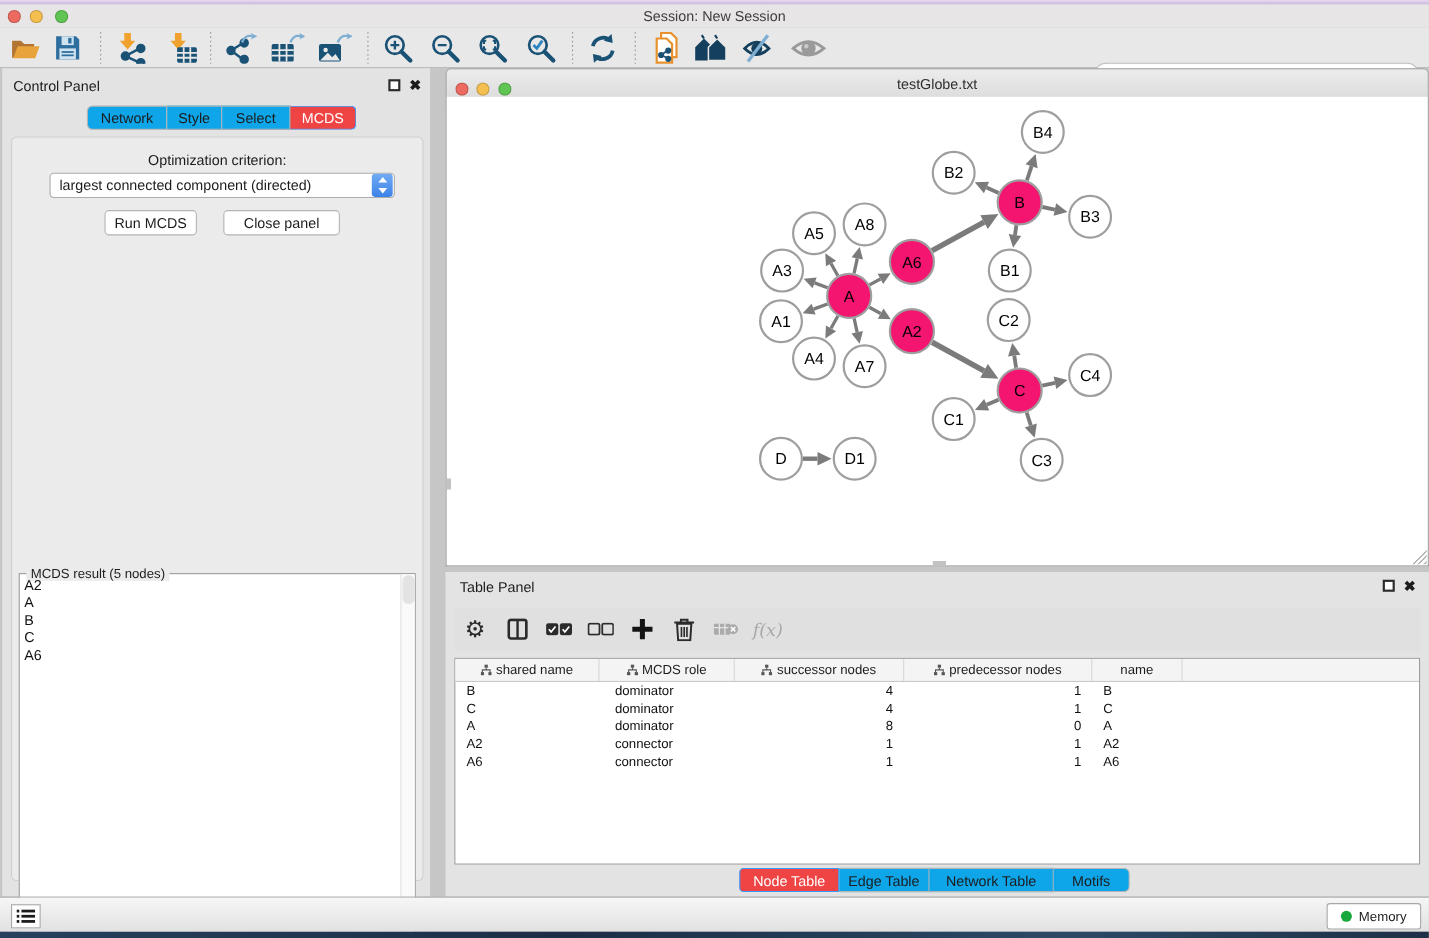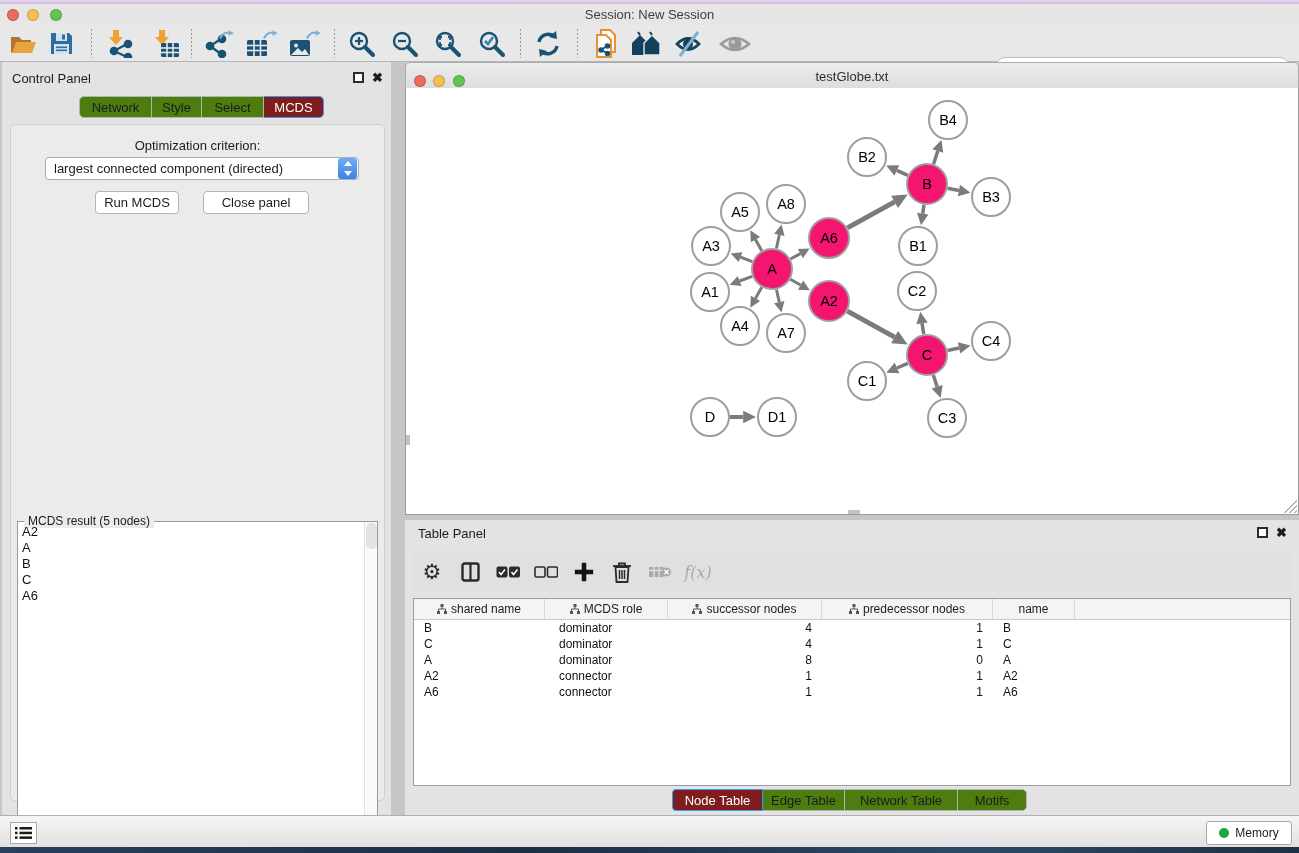--- a/index.html
+++ b/index.html
@@ -38,25 +38,25 @@
   
   .control-panel { position:absolute; left:2px; top:62px; width:389px; height:753px; background:#E3E3E3;padding-left:48px; }
   .cp-header { position:absolute; left:0; top:8px; width:100%; height:18px; }
   .cp-title { position:absolute; left:10px; top:1px; font-size:13px; color:#1c1c1c; }
   .panel-float { position:absolute; width:11px; height:11px; border:2px solid #2b2b2b; background:#fff; }
   .panel-close { position:absolute; font-size:13px; font-weight:bold; color:#1c1c1c; line-height:11px; }
   .cp-header .panel-float { right:27px; top:2px; }
   .cp-header .panel-close { right:8px; top:2px; }
 
   .cp-tabs { position:absolute; left:77px; top:34px; height:22px; display:flex; }
-  .seg { height:22px; background:#4d7c0f; border:1px solid #b4b4b4; border-left:none;
+  .seg { height:22px; background:#0ea5e9; border:1px solid #b4b4b4; border-left:none;
     font-size:13px; color:#1c1c1c; display:flex; align-items:center; justify-content:center; }
   .seg:first-child { border-left:1px solid #b4b4b4; border-radius:5px 0 0 5px; }
   .seg.last { border-radius:0 5px 5px 0; }
-  .seg.active { background:#7f1d1d; border-color:#3B99FC; color:#fff; }
+  .seg.active { background:#ef4444; border-color:#3B99FC; color:#fff; }
 
   .cp-body { position:absolute; left:8px; top:62px; width:375px; height:677px;
     background:#EBEBEB; border:1px solid #d0d0d0; border-radius:5px; }
   .opt-label { position:absolute; left:0; width:100%; top:13px; text-align:center;
     font-size:13px; color:#1c1c1c; }
   .dropdown { position:absolute; left:34px; top:32px; width:314px; height:23px; background:#fff;
     border:1px solid #acacac; border-radius:4px; display:flex; align-items:center; }
   .dropdown .dd-value { flex:1; font-size:13px; color:#1c1c1c; padding-left:8px; white-space:nowrap; overflow:hidden; }
   .dd-stepper { width:19px; height:21px; margin-right:1px; border-radius:3px;
     background:linear-gradient(#72ABF4,#3C82E8); position:relative; }

